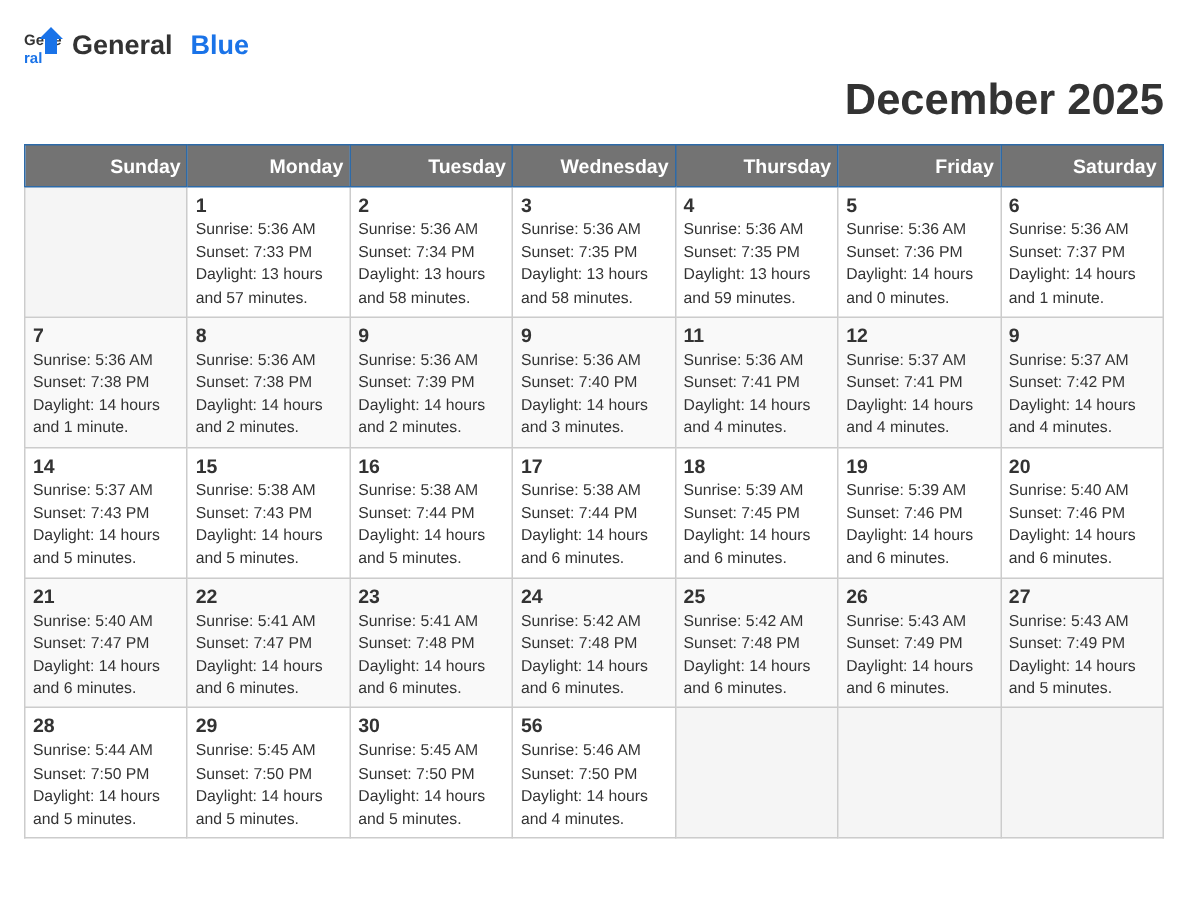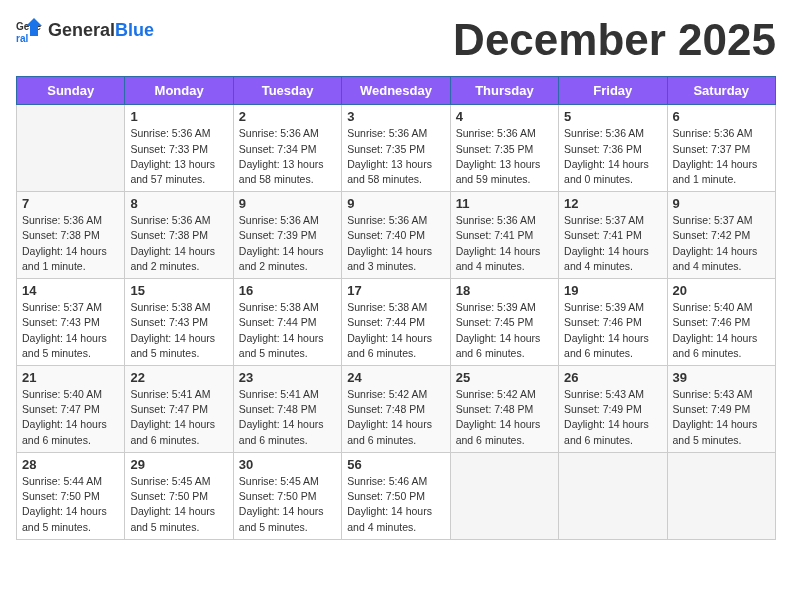--- a/index.html
+++ b/index.html
@@ -22,41 +22,42 @@
       gap: 4px;
     }
     .logo-icon {
       width: 28px;
       height: 28px;
     }
     .title-area {
       text-align: right;
     }
     .month-title {
-      font-size: 44px;
+      font-size: 29px;
       font-weight: bold;
       color: #333;
       line-height: 1.1;
+      margin-top: 36px;
     }
     .subtitle {
       font-size: 14px;
       color: #555;
     }
     .calendar {
       width: 100%;
       border-collapse: collapse;
       border: 1px solid #ccc;
     }
     .calendar th {
-      background-color: #8b5cf6;
+      background-color: #737373;
       color: #fff;
       font-size: 13px;
       font-weight: bold;
       padding: 6px 4px;
-      text-align: center;
+      text-align: right;
       border: 1px solid #2d6aa8;
     }
     .calendar td {
       vertical-align: top;
       padding: 4px 5px;
       border: 1px solid #ccc;
       width: calc(100% / 7);
       min-height: 80px;
       background: #fff;
     }
@@ -83,21 +84,21 @@
 <body>
 
 <div class="header-area">
   <div class="logo">
     <svg class="logo-icon" viewBox="0 0 28 28">
       <text x="0" y="14" font-size="10" font-weight="bold" fill="#333">Gene</text>
       <text x="0" y="26" font-size="10" font-weight="bold" fill="#1a73e8">ral</text>
       <path d="M18 2 L26 10 L22 10 L22 20 L14 20 L14 10 L10 10 Z" fill="#1a73e8"></path>
     </svg>
     <div>
-      <div style="display:flex; align-items:baseline; gap:0px;">
+      <div style="display:flex; align-items:baseline; gap:12px;">
         <span style="font-size:18px; font-weight:bold; color:#333;">General</span>
         <span style="font-size:18px; font-weight:bold; color:#1a73e8;">Blue</span>
       </div>
     </div>
   </div>
   <div class="title-area">
     <div class="month-title">December 2025</div>
   </div>
 </div>
 
@@ -298,21 +299,21 @@
 and 6 minutes.</div>
         </td>
         <td>
           <span class="day-number">26</span>
           <div class="day-info" style="white-space: pre-line;">Sunrise: 5:43 AM
 Sunset: 7:49 PM
 Daylight: 14 hours
 and 6 minutes.</div>
         </td>
         <td>
-          <span class="day-number">39</span>
+          <span class="day-number">27</span>
           <div class="day-info" style="white-space: pre-line;">Sunrise: 5:43 AM
 Sunset: 7:49 PM
 Daylight: 14 hours
 and 5 minutes.</div>
         </td>
       </tr>
       <tr>
         <td>
           <span class="day-number">28</span>
           <div class="day-info" style="white-space: pre-line;">Sunrise: 5:44 AM

